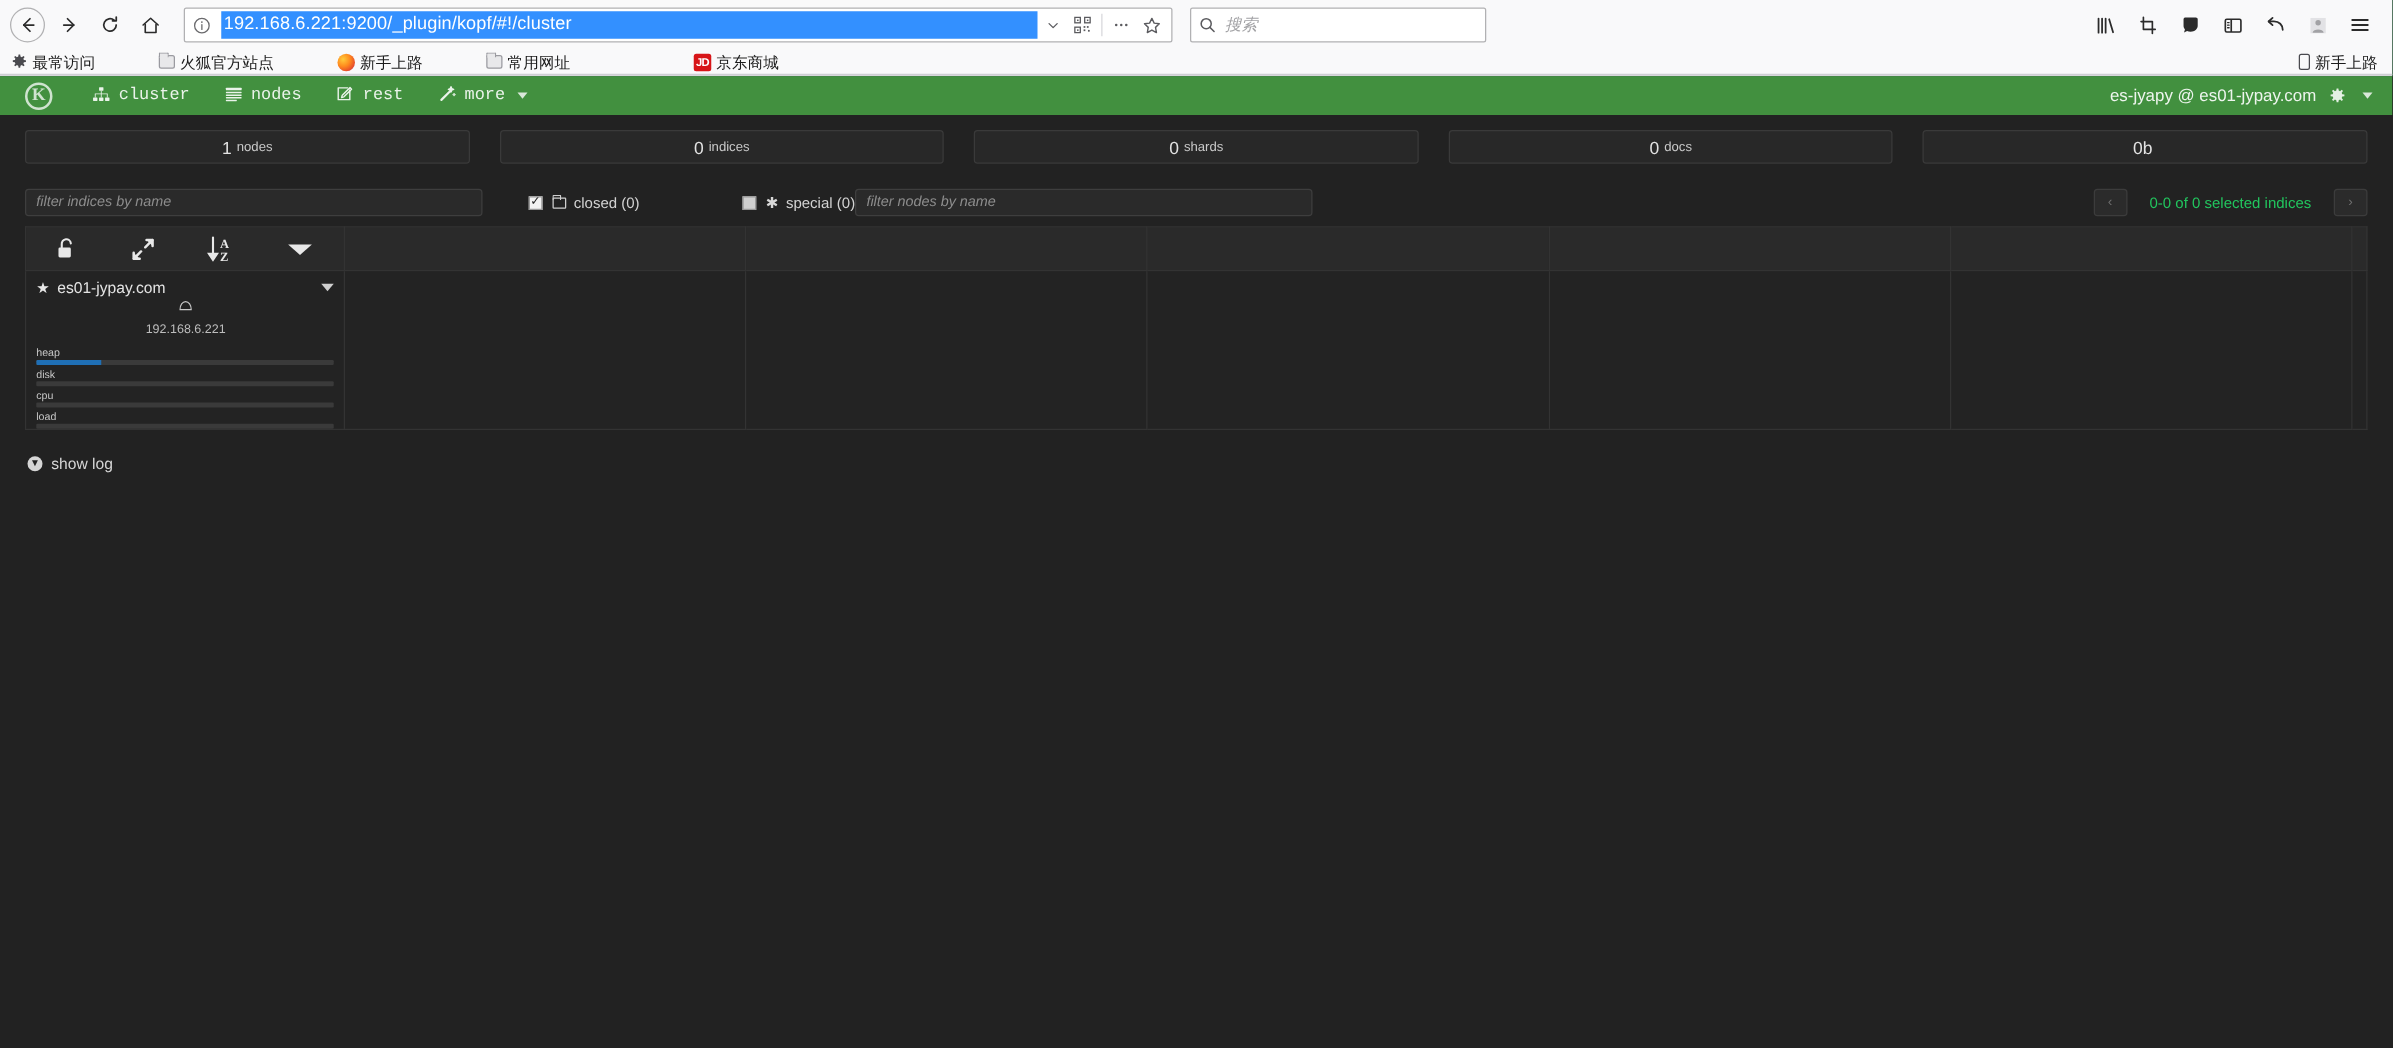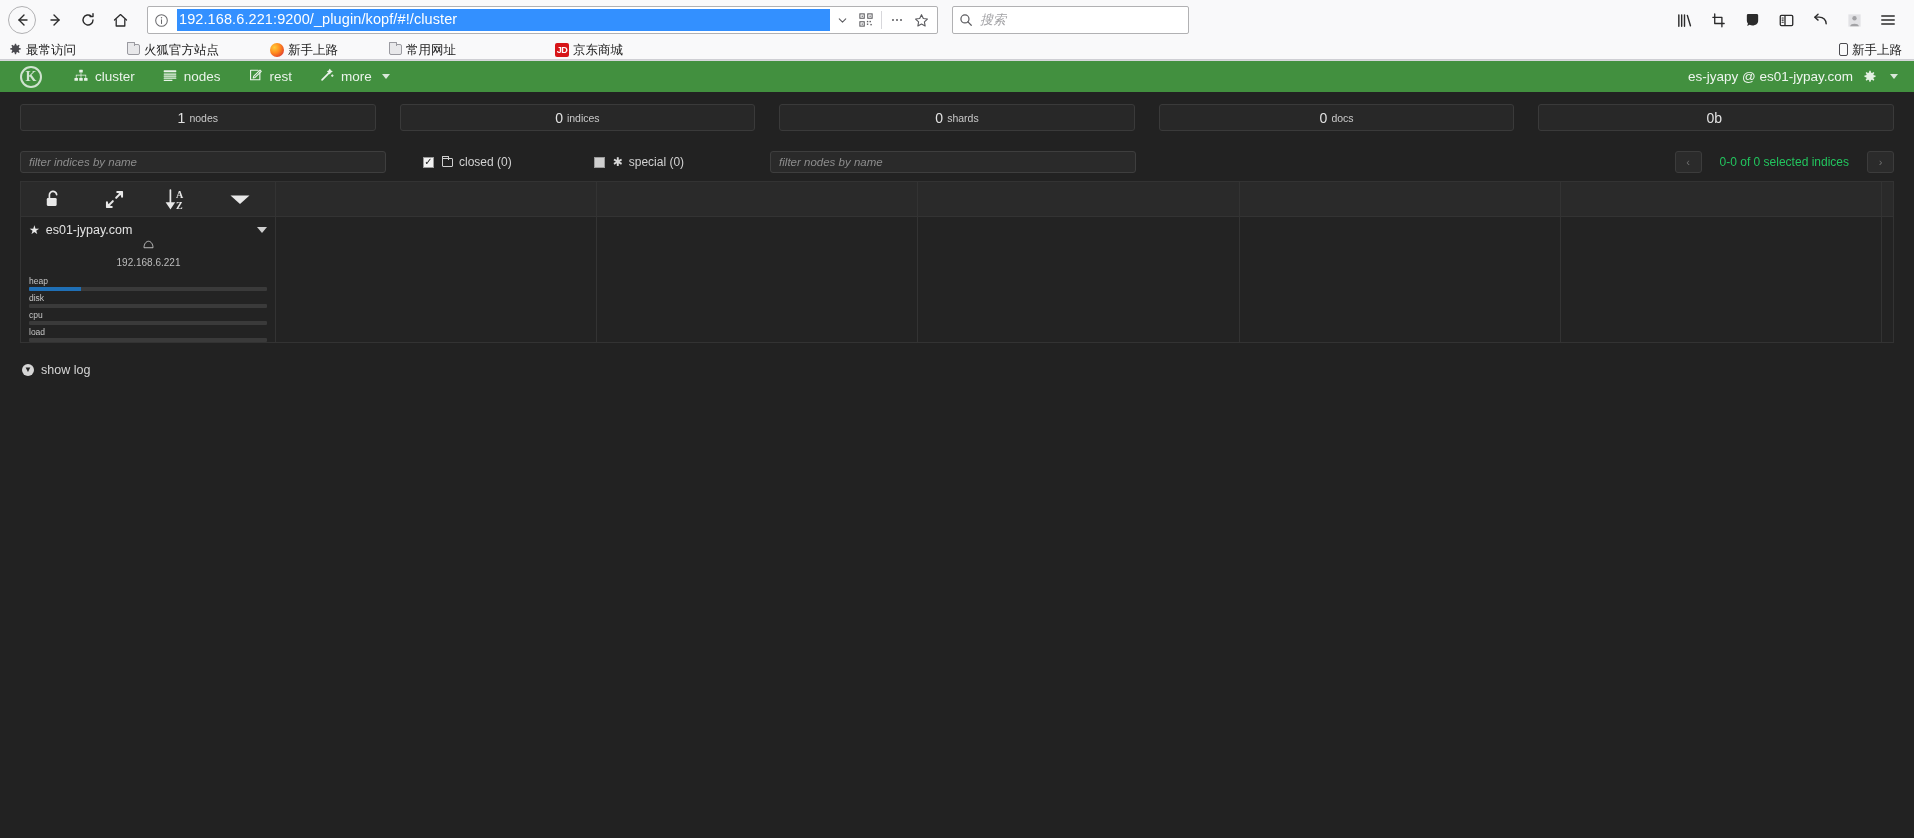--- a/index.html
+++ b/index.html
@@ -187,21 +187,21 @@
     font-family: "Liberation Serif", serif;
   }
   .nav-item {
     display: flex; align-items: center;
     gap: 7px;
     padding: 0 14px;
     height: 31px;
     color: #eaf3ea;
     white-space: nowrap;
   }
-  .nav-item .lbl { line-height: 31px; }
+  .nav-item .lbl { line-height: 31px; font-family: Liberation Mono, monospace; }
   .caret-d {
     width: 0; height: 0;
     border-left: 4.5px solid transparent;
     border-right: 4.5px solid transparent;
     border-top: 5px solid #d9e8d9;
     margin-left: 3px;
   }
   .kopf-right {
     margin-left: auto;
     display: flex; align-items: center; gap: 10px;
@@ -645,21 +645,21 @@
     <span class="ico-folder-sm"></span>
     <span>closed (0)</span>
   </div>
 
   <div class="chk-group" style="margin-left:82px;">
     <span class="chk off"></span>
     <span class="ico-star-sm">✱</span>
     <span>special (0)</span>
   </div>
 
-  <div class="txt-input" id="nodes-filter" style="margin-left:86px;font-style:italic;">filter nodes by name</div>
+  <div class="txt-input" id="nodes-filter" style="font-style:italic;">filter nodes by name</div>
 
   <div class="pager">
     <div class="pg-btn">‹</div>
     <div class="pg-label">0-0 of 0 selected indices</div>
     <div class="pg-btn">›</div>
   </div>
 </div>
 
 <table class="cluster-table">
   <tbody>

